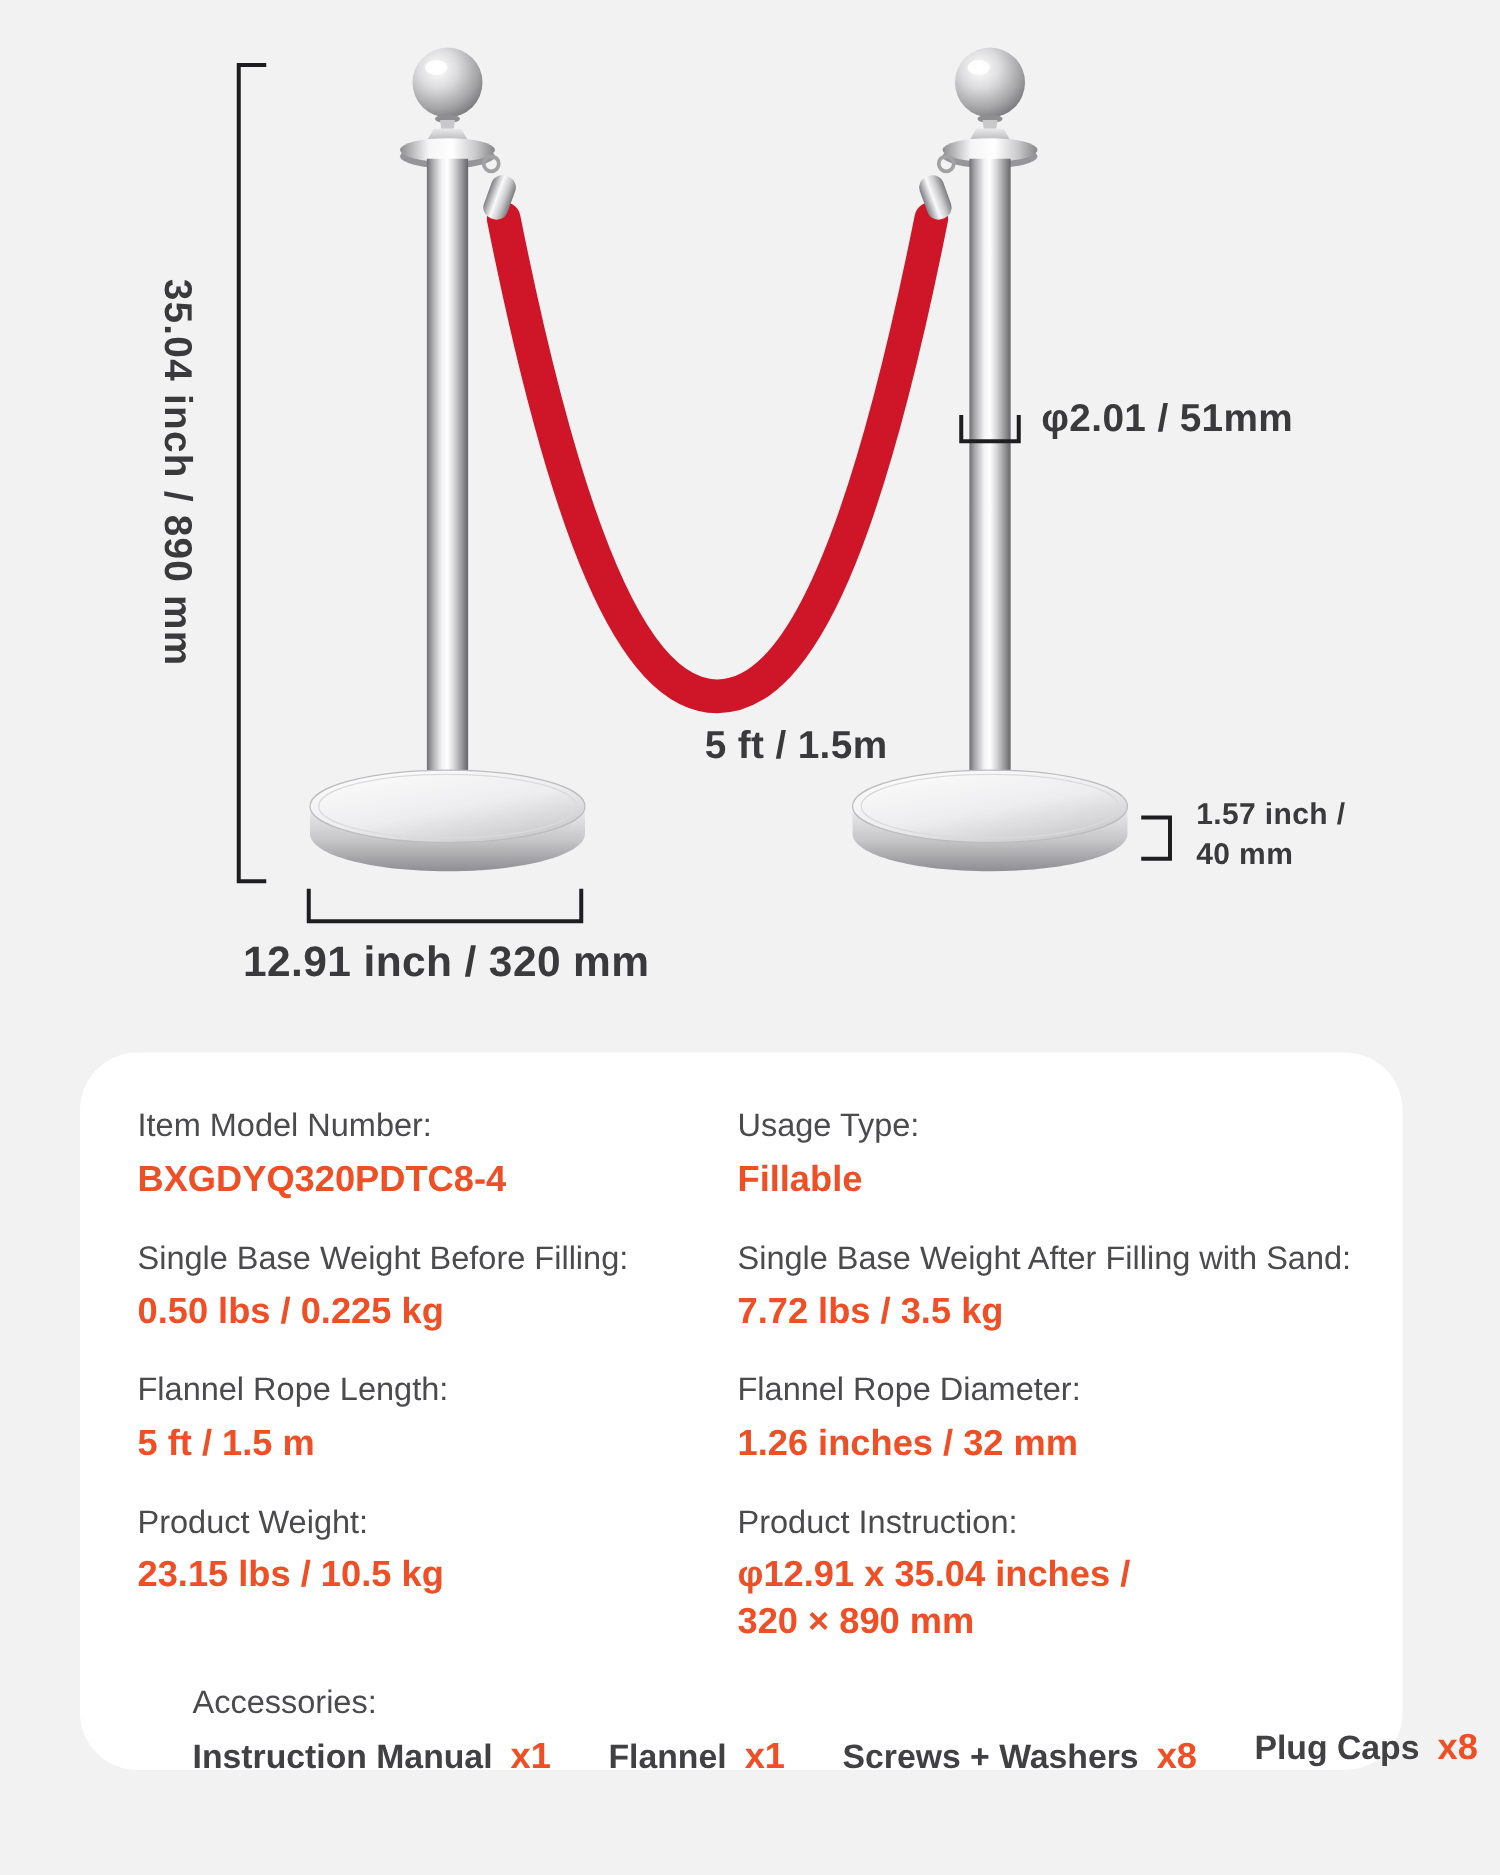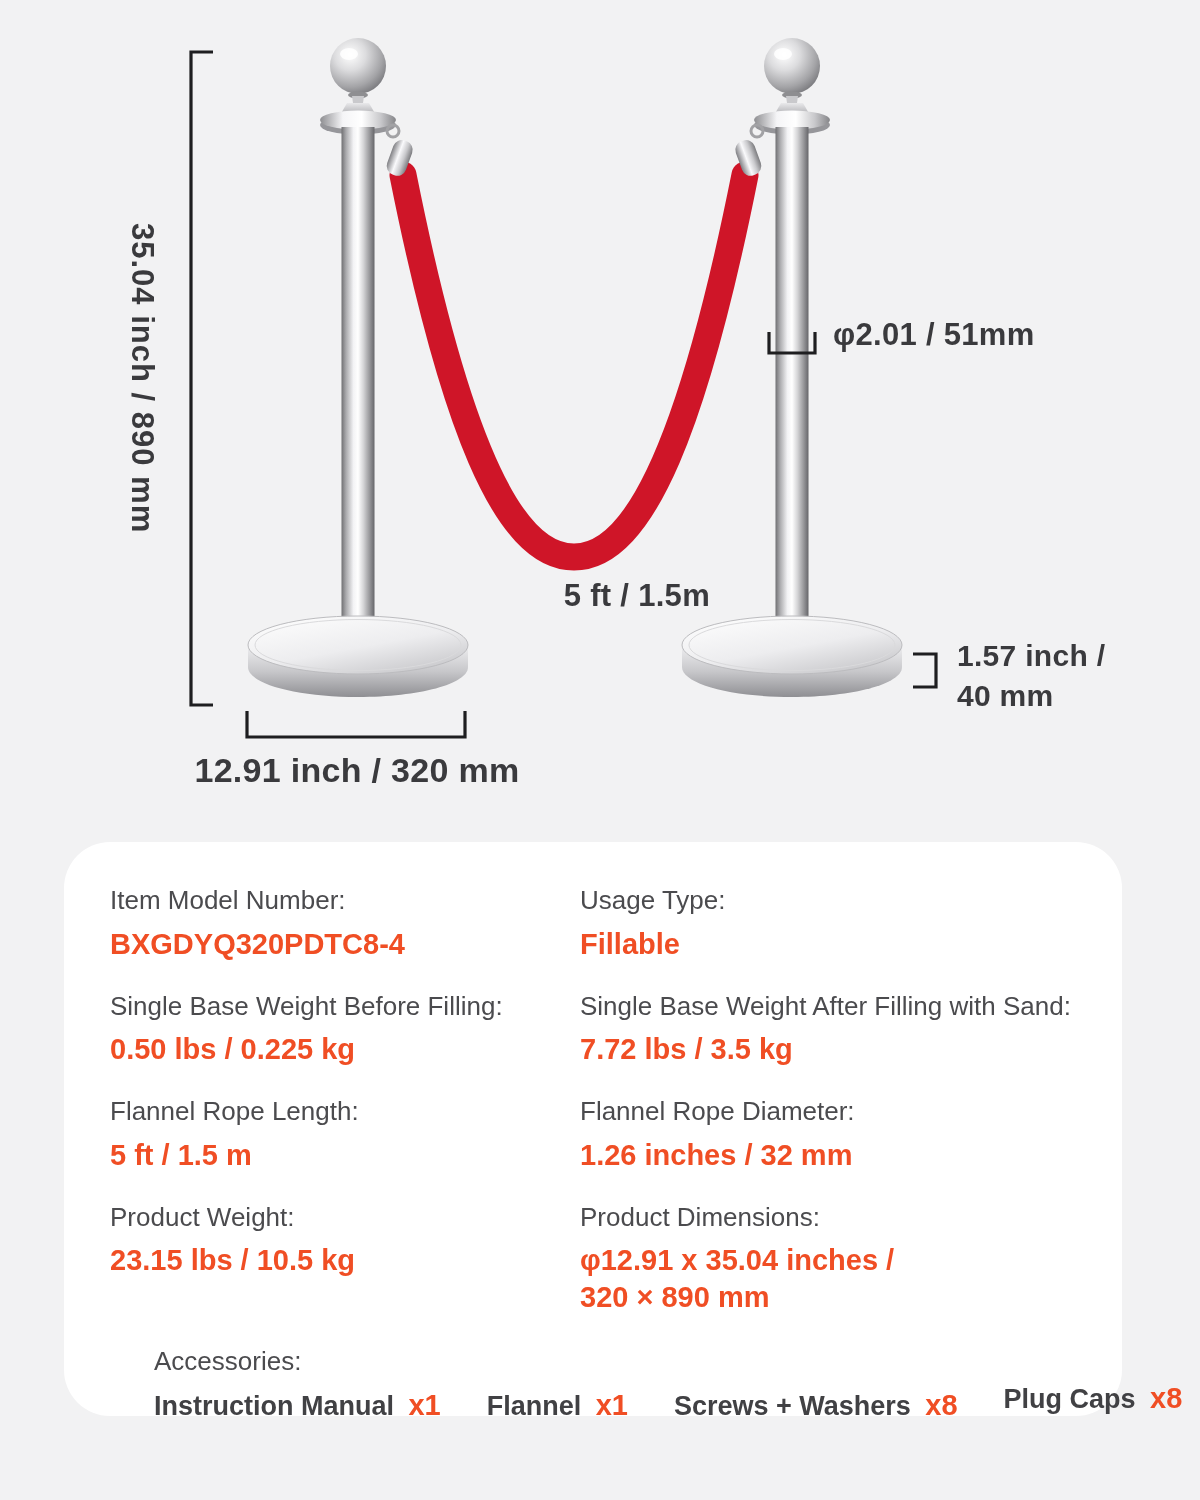--- a/index.html
+++ b/index.html
@@ -7,26 +7,26 @@
   .stage{position:relative;width:1200px;height:1500px;background:#f2f2f3;overflow:hidden;}
 
   
   .diagram{position:absolute;left:0;top:0;width:1200px;height:830px;}
   .diagram svg{position:absolute;left:0;top:0;}
   .dim-label{position:absolute;color:#3a3a3d;font-weight:600;letter-spacing:.3px;}
   .dim-height{left:124px;top:52px;height:653px;writing-mode:vertical-rl;text-align:center;font-size:31px;letter-spacing:1px;}
   .dim-dia{left:833px;top:317px;font-size:31px;}
   .dim-rope{left:450px;top:578px;width:260px;text-align:right;font-size:31px;}
   .dim-basew{left:177px;top:751px;width:360px;text-align:center;font-size:34px;}
-  .dim-baseh{left:957px;top:636px;font-size:30px;line-height:1.32;white-space:pre-line;}
+  .dim-baseh{left:957px;top:636px;font-size:24px;line-height:1.32;white-space:pre-line;}
 
   
   .card{position:absolute;left:64px;top:842px;width:1058px;height:574px;background:#ffffff;
         border-radius:46px;box-sizing:border-box;padding:42px 38px 0 46px;}
-  .specgrid{display:grid;grid-template-columns:470px 1fr;column-gap:0;}
+  .specgrid{display:grid;grid-template-columns:470px 1fr;column-gap:10px;}
   .spec{margin-bottom:27px;}
   .spec-label{font-size:26px;color:#4b4b4e;line-height:1.25;}
   .spec-value{font-size:29px;font-weight:700;color:#f04e24;margin-top:9px;line-height:1.28;white-space:pre-line;}
   .accessories{margin-top:2px;margin-left:44px;}
   .acc-label{font-size:26px;color:#4b4b4e;}
   .acc-row{display:flex;align-items:baseline;gap:46px;margin-top:12px;}
   .acc{white-space:nowrap;}
   .acc-raised{transform:translateY(-7px);display:inline-block;}
   .acc-name{font-size:27px;font-weight:600;color:#414144;}
   .acc-qty{font-size:29px;font-weight:700;color:#f04e24;margin-left:10px;}
@@ -157,21 +157,21 @@
       <div class="spec">
         <div class="spec-label">Flannel Rope Diameter:</div>
         <div class="spec-value">1.26 inches / 32 mm</div>
       </div>
 
       <div class="spec">
         <div class="spec-label">Product Weight:</div>
         <div class="spec-value">23.15 lbs / 10.5 kg</div>
       </div>
       <div class="spec">
-        <div class="spec-label">Product Dimensions:</div>
+        <div class="spec-label">Product Instruction:</div>
         <div class="spec-value">φ12.91 x 35.04 inches /
 320 × 890 mm</div>
       </div>
     </div>
 
     <div class="accessories">
       <div class="acc-label">Accessories:</div>
       <div class="acc-row">
         <span class="acc">
           <span class="acc-name">Instruction Manual</span>

